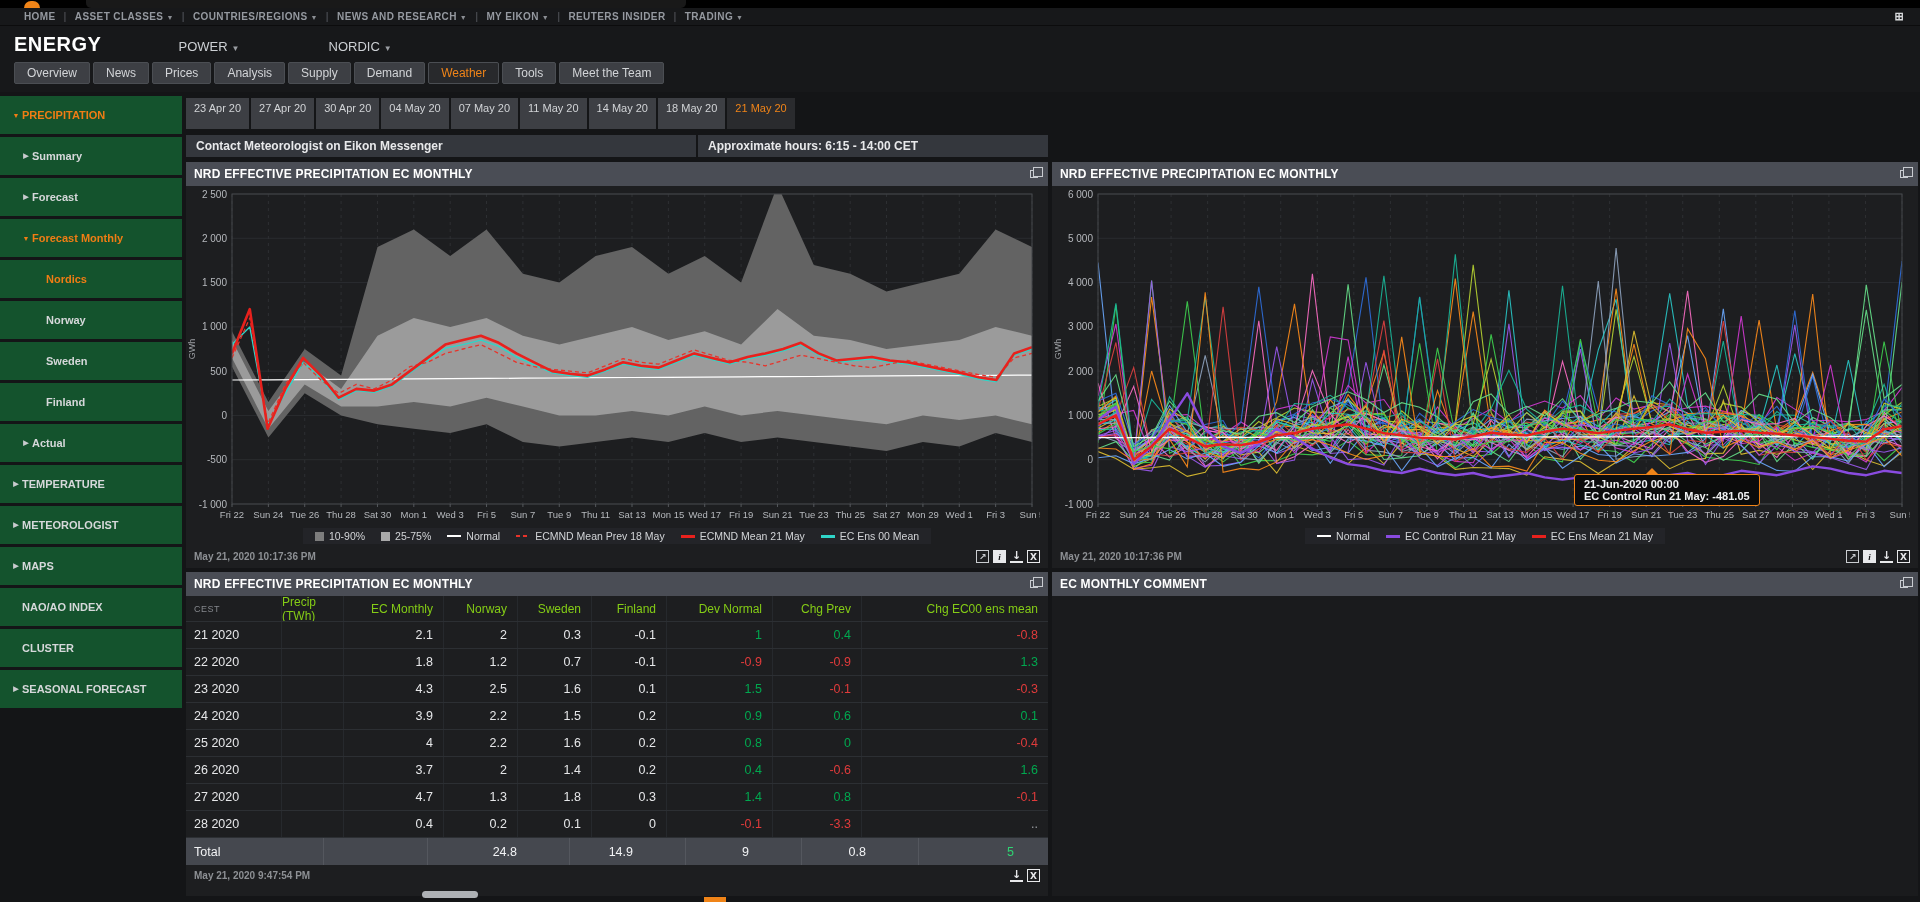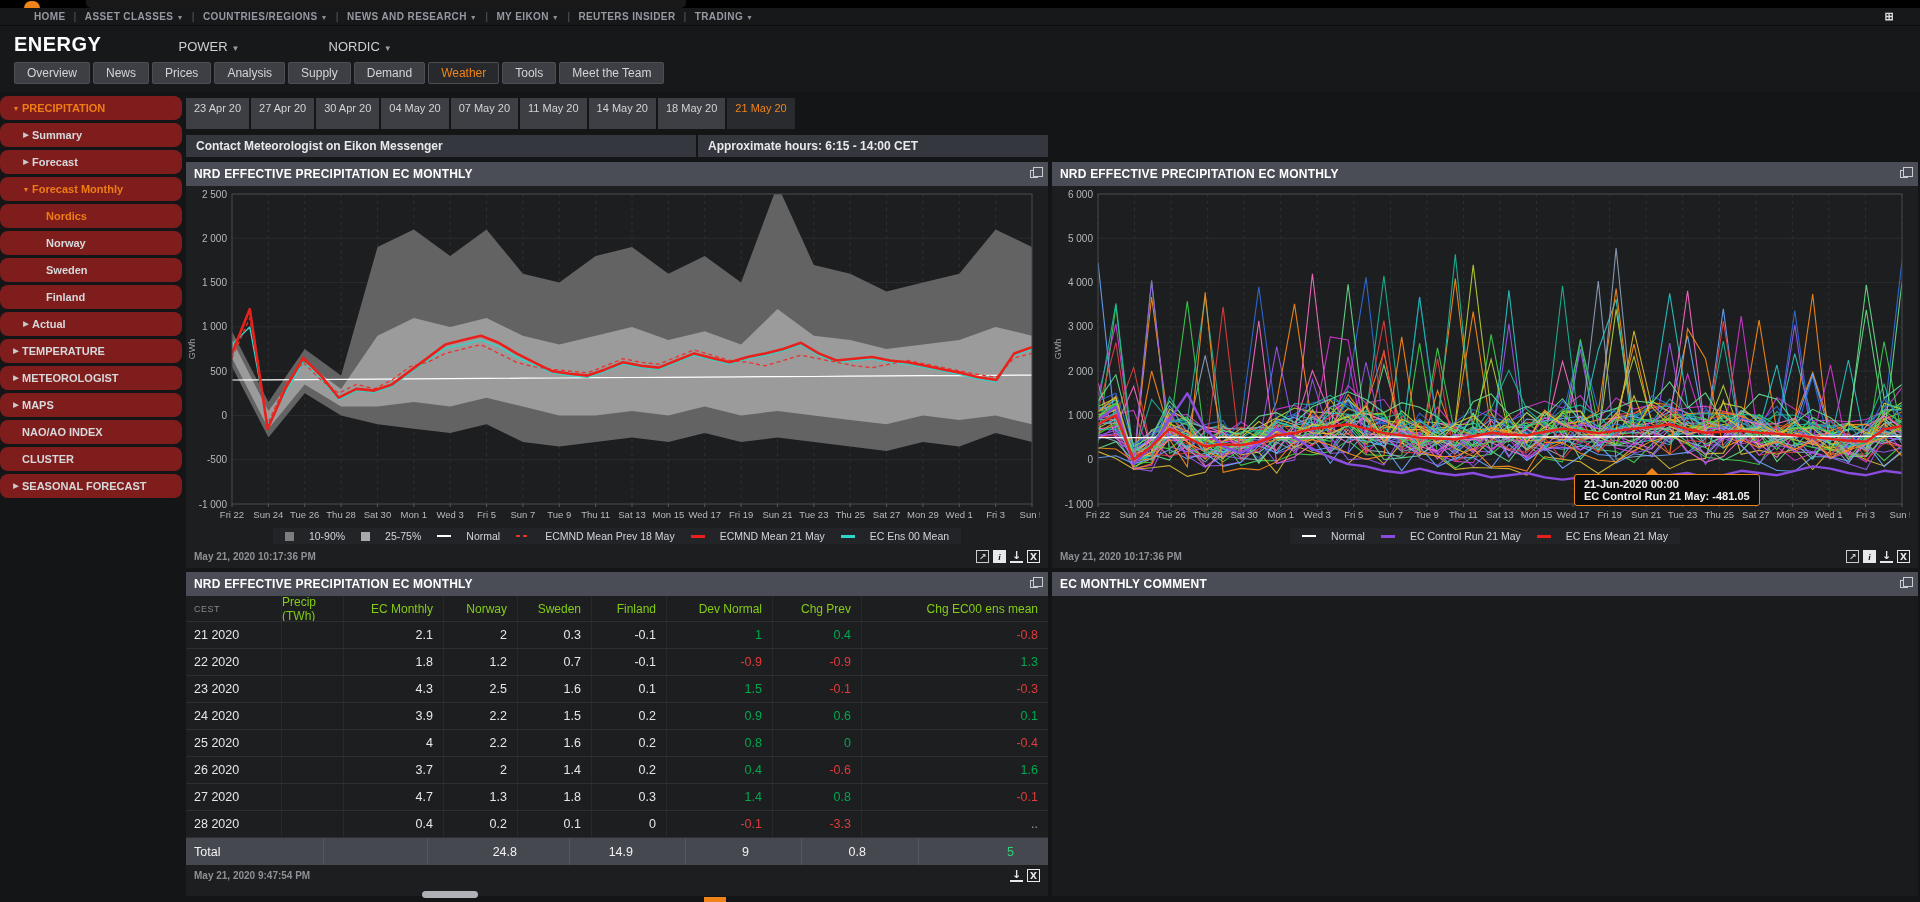--- a/index.html
+++ b/index.html
@@ -7,38 +7,38 @@
   body {
     background:#141517; color:#d7d9db;
     font-family:"Liberation Sans", sans-serif;
     position:relative;
   }
   
   .chrome { height:8px; background:#000; position:relative; }
   .chrome .dot { position:absolute; left:24px; top:1px; width:16px; height:7px; border-radius:8px 8px 0 0; background:#f08418; }
   .chrome .tabrest { position:absolute; left:86px; top:0; width:600px; height:8px; background:#191919; border-radius:0 0 5px 5px; }
   
-  .menubar { height:18px; background:#17181a; display:flex; align-items:center; padding:0 26px; font-size:10px; font-weight:bold; letter-spacing:.4px; color:#9599a0; border-bottom:1px solid #0c0c0d; }
+  .menubar { height:18px; background:#17181a; display:flex; align-items:center; padding:0 16px; font-size:10px; font-weight:bold; letter-spacing:.4px; color:#9599a0; border-bottom:1px solid #0c0c0d; }
   .menubar .mi { padding:0 8px; cursor:default; white-space:nowrap; }
   .menubar .sep { color:#45474c; }
   .menubar .caret { font-size:7px; color:#8a8d93; margin-left:3px; }
   .menubar .mright { margin-left:auto; color:#d8dadd; font-size:11px; }
   
   .apphead { display:flex; align-items:baseline; background:#17181a; padding:7px 0 3px 14px; height:34px; }
   .apptitle { font-size:20px; font-weight:bold; color:#fff; letter-spacing:.5px; margin-right:44px; }
   .hmenu { font-size:13px; font-weight:normal; color:#cdd0d4; margin-right:56px;margin-left:33px; }
   .hmenu .caret { font-size:8px; color:#9a9da2; margin-left:4px; }
   
   .ptabs { display:flex; gap:3px; background:#17181a; padding:2px 0 8px 14px; height:32px; }
   .ptab { background:#3d3f44; border:1px solid #4b4e53; border-radius:2px; color:#d2d4d7; font-size:12px; padding:3px 12px 0 12px; height:22px; cursor:pointer; white-space:nowrap; }
   .ptab.active { background:#28292c; color:#f08418; }
   
   .content { display:flex; background:#141517; }
   .sidebar { width:182px; flex:none; padding-top:4px; }
-  .sbitem { display:flex; align-items:center; height:24px; margin-bottom:3px; background:#7f1d1d; font-size:11px; font-weight:bold; color:#d6d8da; cursor:pointer;border-radius:8px; }
+  .sbitem { display:flex; align-items:center; height:38px; margin-bottom:3px; background:#14532d; font-size:11px; font-weight:bold; color:#d6d8da; cursor:pointer; }
   .sbitem .arr { width:12px; font-size:7px; color:#c9cbce; text-align:center; flex:none; }
   .sbitem.l0 { padding-left:10px; }
   .sbitem.l1 { padding-left:20px; }
   .sbitem.l2 { padding-left:46px; }
   .sbitem.noarr { padding-left:22px; }
   .sbitem.active, .sbitem.active .arr { color:#f07d14; }
   .main { flex:1; padding:6px 0 0 4px; }
   
   .dtabs { display:flex; gap:2px; margin-bottom:6px; }
   .dtab { background:#3d3f44; color:#d2d4d7; font-size:11px; padding:4px 8px; height:31px; cursor:pointer; white-space:nowrap; }
@@ -52,21 +52,21 @@
   .prow { display:flex; gap:4px; margin-bottom:4px; }
   .panel { background:#1d1e20; position:relative; }
   .p-chart-l { width:862px; }
   .p-chart-r { width:866px; }
   .phead { height:24px; background:#4a4d55; display:flex; align-items:center; padding:0 8px; font-size:12px; font-weight:bold; color:#fff; letter-spacing:.2px; }
   .phead .sp { flex:1; }
   .popout { position:relative; width:8px; height:8px; border:1px solid #c9ccd1; margin-right:2px; cursor:pointer; }
   .popout::before { content:""; position:absolute; left:2px; top:-4px; width:8px; height:8px; border:1px solid #c9ccd1; background:#4a4d55; }
   .legend-row { height:20px; display:flex; justify-content:center; align-items:center; }
   .legend-strip { display:inline-flex; gap:16px; align-items:center; background:#232428; padding:2px 12px; font-size:10.5px; color:#d2d4d7; }
-  .leg { display:inline-flex; align-items:center; gap:15px; white-space:nowrap; }
+  .leg { display:inline-flex; align-items:center; gap:5px; white-space:nowrap; }
   .pfoot { display:flex; align-items:center; padding:3px 8px 4px 8px; height:22px; }
   .tstamp { font-size:10px; font-weight:bold; color:#8d9094; }
   .icons { margin-left:auto; display:flex; gap:4px; align-items:center; }
   .ic { width:13px; height:13px; display:flex; align-items:center; justify-content:center; font-size:9px; font-weight:bold; cursor:pointer; font-family:"DejaVu Sans",sans-serif; }
   .ic-export { border:1px solid #c9ccd0; color:#c9ccd0; }
   .ic-info { background:#e8e9eb; color:#141517; font-style:italic; font-family:"Liberation Serif",serif; }
   .ic-download { color:#e8e9eb; border-bottom:2px solid #e8e9eb; height:12px; font-size:11px; }
   .ic-excel { border:1px solid #e8e9eb; color:#e8e9eb; }
   
   .tooltip { position:absolute; left:522px; top:312px; background:#0b0b0b; border:1px solid #f08418; border-radius:3px; padding:3px 9px; font-size:11px; font-weight:bold; color:#f0f1f2; z-index:6; white-space:nowrap; }

